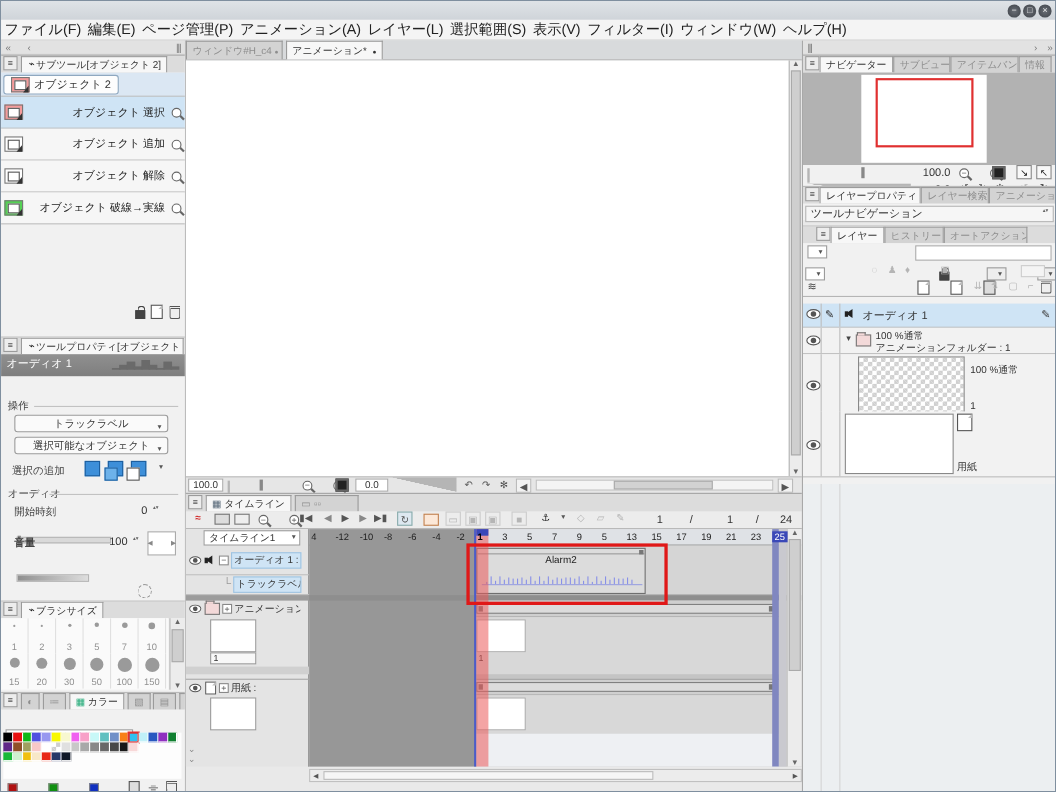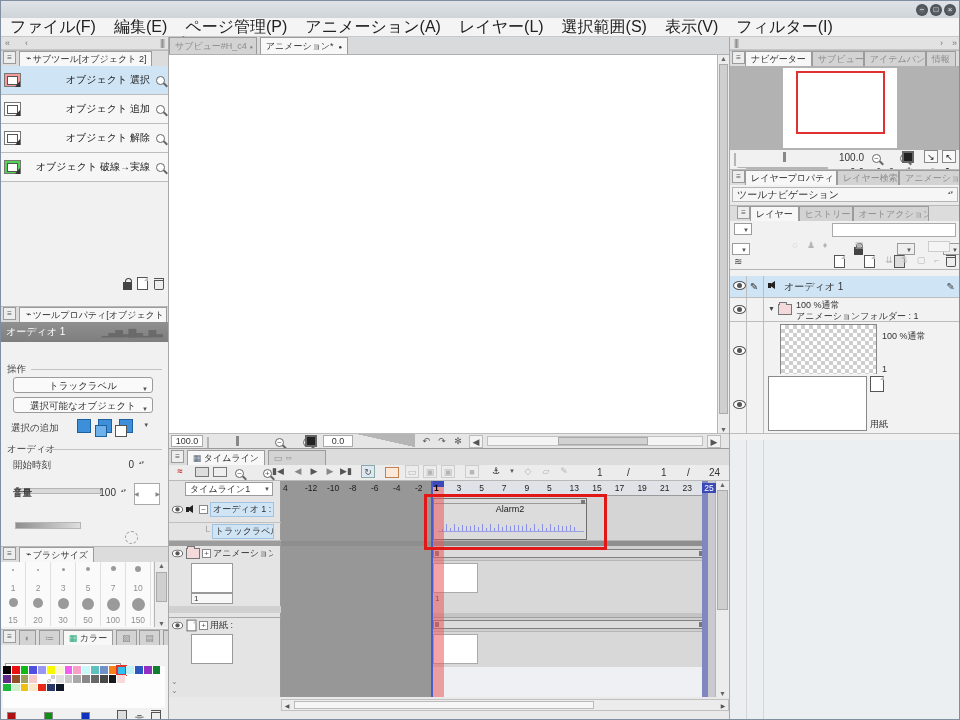--- a/index.html
+++ b/index.html
@@ -3,21 +3,21 @@
 <meta charset="utf-8">
 <style>
   *{margin:0;padding:0;box-sizing:border-box}
   body{font-family:"Liberation Sans","DejaVu Sans",sans-serif;font-size:10px;color:#333;background:#9aa2aa}
   #page{position:relative;width:960px;height:720px;background:#e6e6e6;overflow:hidden;border:1px solid #7f8f9f}
   .abs{position:absolute}
   
   #titlebar{position:absolute;left:0;top:0;width:960px;height:17px;background:linear-gradient(#dfe3e7,#cfd4d9);text-align:center;line-height:17px;font-size:10px;color:#444}
   .winbtn{position:absolute;top:3px;width:12px;height:12px;border-radius:50%;background:radial-gradient(#6a6f76,#3c4046);color:#eee;font-size:8px;line-height:11px;text-align:center}
   #menubar{position:absolute;left:0;top:17px;width:960px;height:19px;background:#f4f4f4;border-bottom:1px solid #c9c9c9}
-  .menu-item{display:inline-block;padding:0 9px;line-height:18px;font-size:16px;color:#222}
+  .menu-item{display:inline-block;padding:0 3px;line-height:18px;font-size:13px;color:#222}
   
   .pmenu{width:13px;height:13px;border:1px solid #9b9b9b;background:#ededed;font-size:8px;line-height:11px;text-align:center;color:#555}
   .tab{display:inline-block;height:15px;line-height:14px;padding:0 5px;border:1px solid #9b9b9b;border-bottom:none;background:#f7f7f7;font-size:9px;color:#333;vertical-align:top;white-space:nowrap;overflow:hidden}
   .tab.dim{background:#d3d3d3;color:#8d8d8d}
   .tabrow{white-space:nowrap;overflow:hidden}
   .eye{width:13px;height:9px;border:1px solid #555;border-radius:50%;background:#fff;position:relative;display:inline-block}
   .eye:after{content:"";position:absolute;left:3px;top:1px;width:5px;height:5px;border-radius:50%;background:#555}
   .mag{width:9px;height:9px;border:1px solid #666;border-radius:50%;position:relative;display:inline-block;background:#fff;font-size:8px;line-height:8px;text-align:center;color:#555}
   .mag:after{content:"";position:absolute;width:5px;height:2px;background:#666;right:-4px;bottom:-2px;transform:rotate(45deg)}
   .cube{width:17px;height:14px;border:1px solid #777;background:#fff;position:relative;display:inline-block}
@@ -105,20 +105,26 @@
       <span class="abs" style="left:4px">«</span>
       <span class="abs" style="left:24px">‹</span>
       <span class="abs" style="right:4px;letter-spacing:-1px">|||</span>
     </div>
 
     <div class="palette" style="top:13px;height:256px">
       <div class="tabrow" style="height:15px;background:#dcdcdc;padding-left:2px">
         <span class="pmenu" style="display:inline-block">≡</span>
         <span class="tab"><span class="ibox dark" style="min-width:8px">⌁</span><span>サブツール[オブジェクト 2]</span></span>
       </div>
+      <div class="grouprow">
+        <span class="groupbtn">
+          <span class="cube red"></span>
+          <span>オブジェクト 2</span>
+        </span>
+      </div>
       <div id="subtool-rows">
           <div class="subrow sel">
             <span class="cube red" style="margin-left: 3px;"></span>
             <span class="lbl">オブジェクト 選択</span>
             <span class="mag"></span>
           </div>
           <div class="subrow">
             <span class="cube" style="margin-left: 3px;"></span>
             <span class="lbl">オブジェクト 追加</span>
             <span class="mag"></span>
@@ -267,21 +273,21 @@
       <div id="bottom-swatches" class="abs" style="left:6px;top:82px"><span style="display: inline-block; width: 9px; height: 9px; margin-right: 28px; border: 1px solid rgb(136, 136, 136); background: rgb(176, 16, 16);"></span><span style="display: inline-block; width: 9px; height: 9px; margin-right: 28px; border: 1px solid rgb(136, 136, 136); background: rgb(16, 144, 16);"></span><span style="display: inline-block; width: 9px; height: 9px; margin-right: 28px; border: 1px solid rgb(136, 136, 136); background: rgb(16, 48, 192);"></span></div>
       <span class="abs" style="left:116px;top:80px;width:10px;height:12px;border:1px solid #555;background:#ddd"></span>
       <span class="abs" style="left:134px;top:80px;font-size:11px;color:#444">⌯</span>
       <span class="trashic abs" style="left:150px;top:80px"></span>
     </div>
   </div>
 
   <div id="center">
 
     <div class="abs" style="left:0;top:0;width:560px;height:18px;background:#d8dadc;border-bottom:1px solid #b0b0b0">
-      <span class="tab dim" style="height:17px;line-height:16px;max-width:88px"><span>サブビュー#H_c4</span> <span style="font-size:6px">●</span></span>
+      <span class="tab dim" style="height:17px;line-height:16px;max-width:88px"><span>ウィンドウ#H_c4</span> <span style="font-size:6px">●</span></span>
       <span class="tab" style="height:17px;line-height:16px"><span>アニメーション*</span>&nbsp;&nbsp;<span style="font-size:6px">●</span></span>
     </div>
 
     <div class="abs" style="left:0;top:18px;width:548px;height:378px;background:#ffffff"></div>
     <div class="scroll-v" style="left:548px;top:18px;width:12px;height:378px">
       <span class="arrowfs">▲</span>
       <span class="th" style="top:9px;height:350px"></span>
       <span class="arrowfs abs" style="bottom:0;left:0;right:0">▼</span>
     </div>
 
@@ -520,21 +526,21 @@
       </div>
     </div>
 
     <div id="lp-tabs" class="tabrow palette" style="top:132px;height:16px;background:#dcdcdc;padding-left:2px"><span class="pmenu" style="display: inline-block;">≡</span><span class="tab" style="max-width: 92px;">レイヤープロパティ</span><span class="tab dim" style="max-width: 62px;">レイヤー検索</span><span class="tab dim" style="max-width: 62px;">アニメーションセル</span></div>
     <div class="abs" style="left:2px;top:150px;width:226px;height:15px;background:#f6f6f6;border:1px solid #b5b5b5;line-height:14px;padding-left:4px">
       <span>ツールナビゲーション</span>
       <span class="stepper abs" style="right:2px;top:2px">▴▾</span>
     </div>
 
     <div class="palette" style="top:168px;height:516px">
-      <div id="layer-tabs" class="tabrow" style="height:15px;background:#dcdcdc;padding-left:7px"><span class="pmenu" style="display: inline-block;">≡</span><span class="tab" style="max-width: 58px;">レイヤー</span><span class="tab dim" style="max-width: 54px;">ヒストリー</span><span class="tab dim" style="max-width: 76px;">オートアクション</span></div>
+      <div id="layer-tabs" class="tabrow" style="height:15px;background:#dcdcdc;padding-left:12px"><span class="pmenu" style="display: inline-block;">≡</span><span class="tab" style="max-width: 58px;">レイヤー</span><span class="tab dim" style="max-width: 54px;">ヒストリー</span><span class="tab dim" style="max-width: 76px;">オートアクション</span></div>
       <div class="abs" style="left:0;top:16px;width:100%;height:17px">
         <span class="combo abs" style="left:4px;top:1px;width:92px;height:14px"></span>
         <span class="abs" style="left:102px;top:1px;width:124px;height:14px;background:#fff;border:1px solid #aaa"></span>
       </div>
       <div class="abs" style="left:0;top:33px;width:100%;height:15px">
         <span class="combo abs" style="left:2px;top:1px;width:20px;height:13px"></span>
         <span class="ibox abs dim" style="left:58px">◌</span>
         <span class="ibox abs dim" style="left:74px">♟</span>
         <span class="ibox abs dim" style="left:88px">♦</span>
         <span class="lockic abs" style="left:106px;top:4px"></span>

